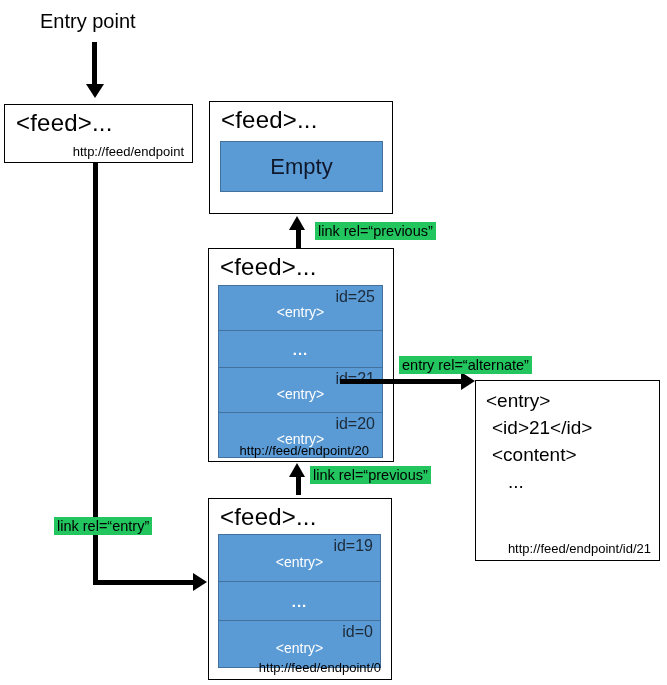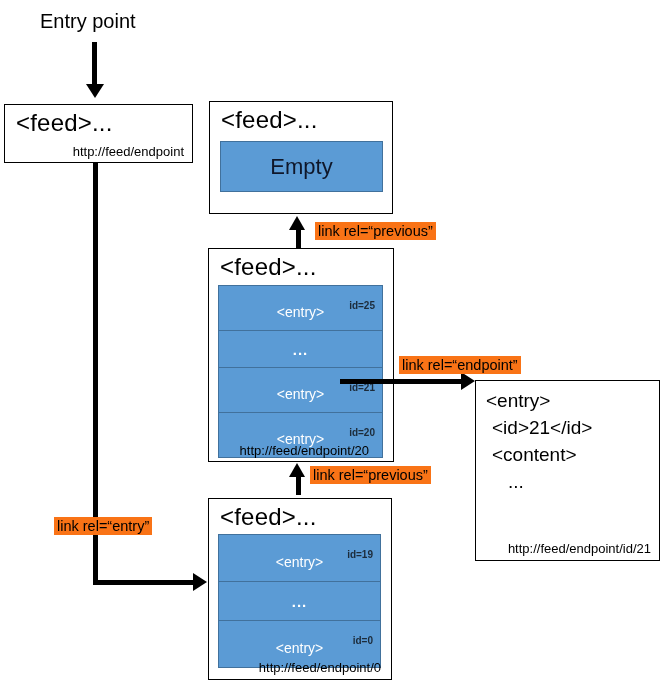--- a/index.html
+++ b/index.html
@@ -73,26 +73,25 @@
     box-sizing: content-box;
   }
   .entry-row.dots {
     padding-top: 0;
     font-weight: bold;
     font-size: 15px;
     letter-spacing: 1px;
   }
   .entry-id {
     position: absolute;
-    top: 14px;
+    top: 2px;
     right: 7px;
     color: #1C2B3A;
-    font-size: 10px;
+    font-size: 16px;
     padding-top: 0;
-    font-weight: bold;
   }
   
   .line {
     position: absolute;
     background: #000000;
   }
   .head {
     position: absolute;
     width: 0;
     height: 0;
@@ -103,21 +102,21 @@
   
   .free-label {
     position: absolute;
     font-size: 20px;
     white-space: nowrap;
   }
   .link-label {
     position: absolute;
     font-size: 14.5px;
     white-space: nowrap;
-    background: #f97316;
+    background: #22c55e;
     padding: 1px 3px;
   }
   
   .detail-lines {
     position: absolute;
     top: 6px;
     left: 10px;
     font-size: 19px;
     line-height: 27px;
   }
@@ -170,21 +169,21 @@
       <div class="entry-row">
         <span>&lt;entry&gt;</span>
         <span class="entry-id">id=20</span>
       </div>
     </div>
     <div class="node-url" style="right:24px;text-align:right;">http://feed/endpoint/20</div>
   </div>
 
   <div class="line" style="left:340px; top:379px; width:123px; height:5px;"></div>
   <div class="head head-right" style="left:461px; top:372px;"></div>
-  <div class="link-label" style="left:399px; top:356px;">link rel=“endpoint”</div>
+  <div class="link-label" style="left:399px; top:356px;">entry rel=“alternate”</div>
 
   <div class="node" style="left:475px; top:380px; width:185px; height:181px;">
     <div class="detail-lines">
       <div class="detail-line">&lt;entry&gt;</div>
       <div class="detail-line ind-1">&lt;id&gt;21&lt;/id&gt;</div>
       <div class="detail-line ind-1">&lt;content&gt;</div>
       <div class="detail-line ind-2">...</div>
     </div>
     <div class="node-url" style="bottom:4px;">http://feed/endpoint/id/21</div>
   </div>

